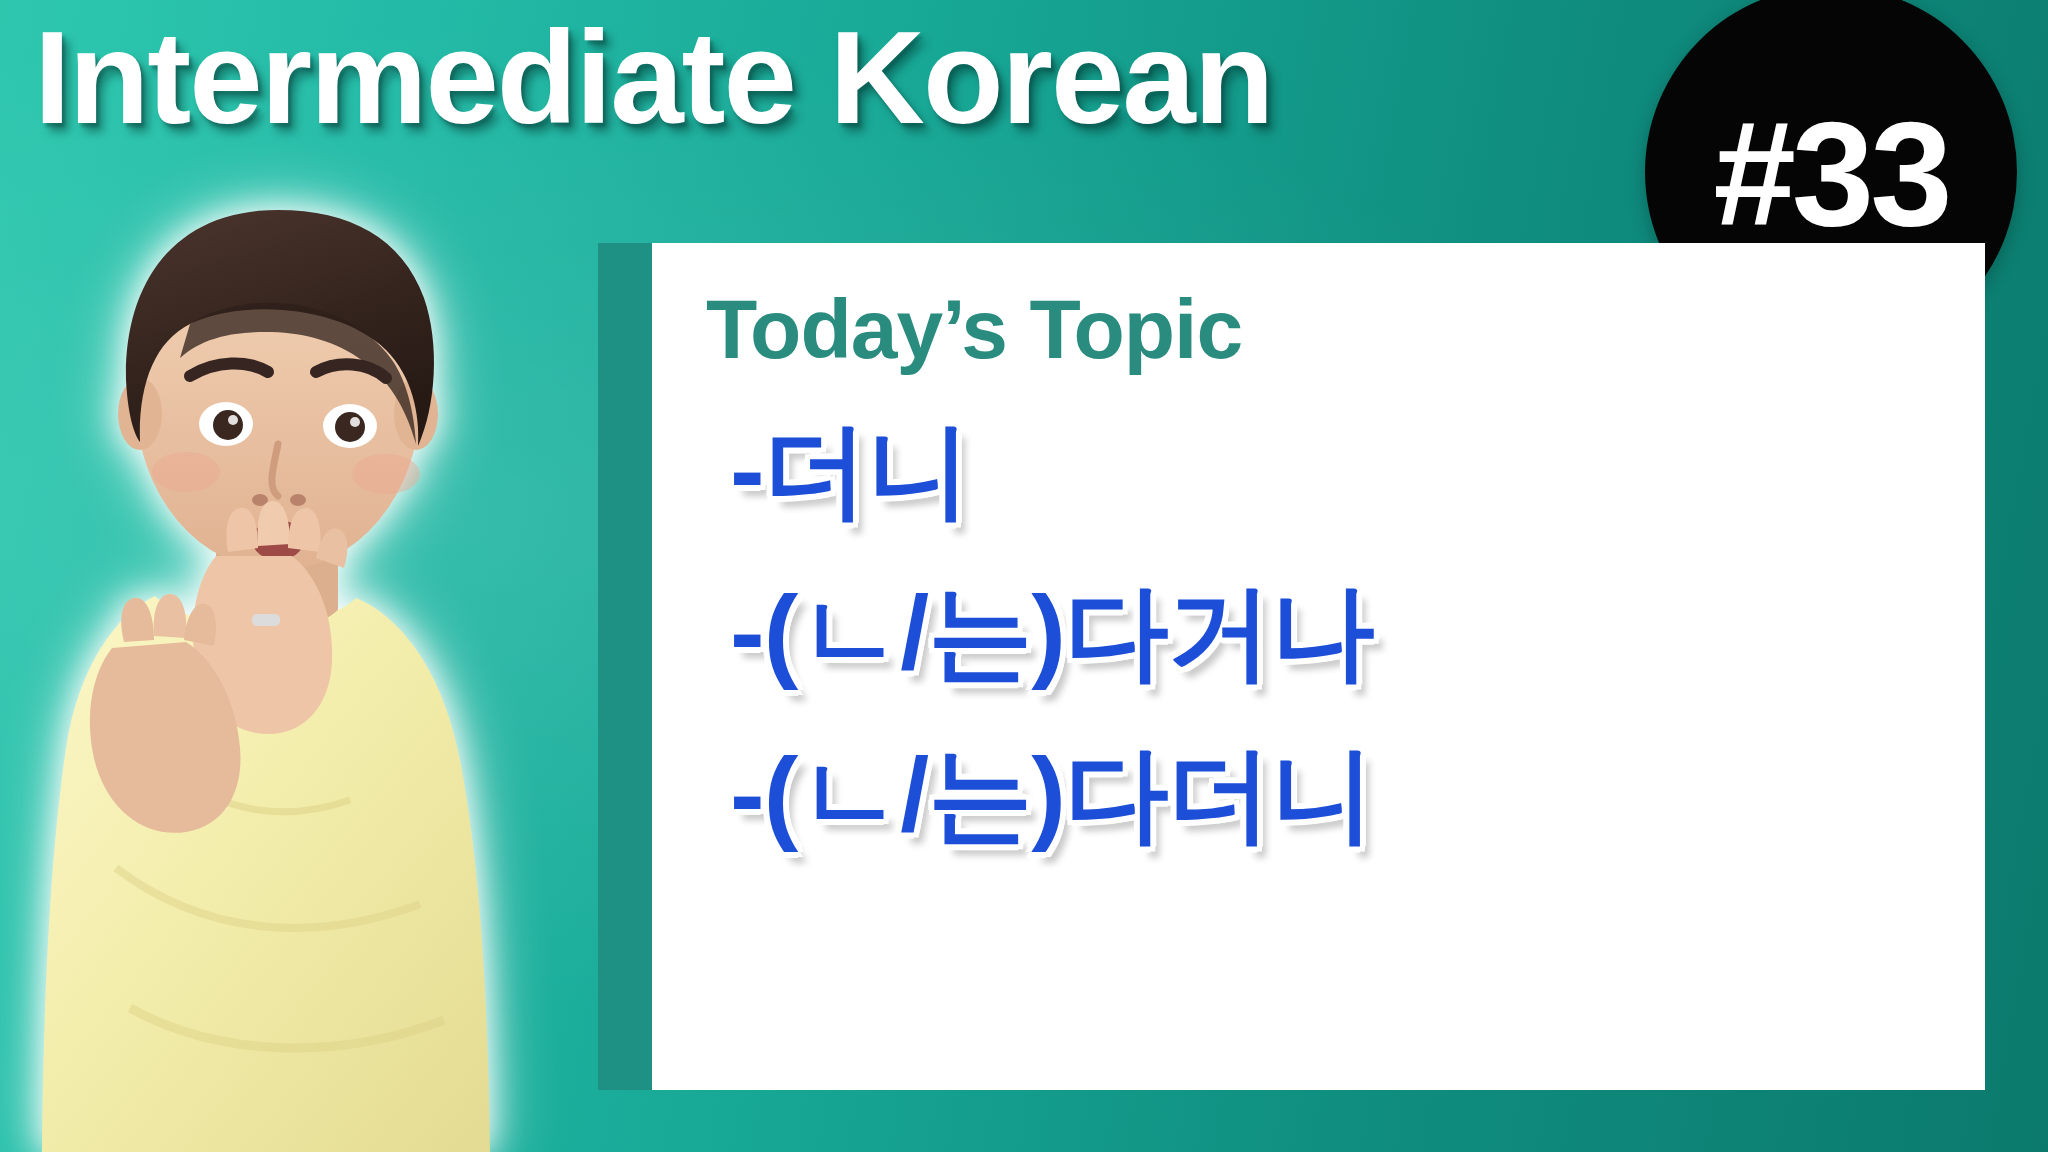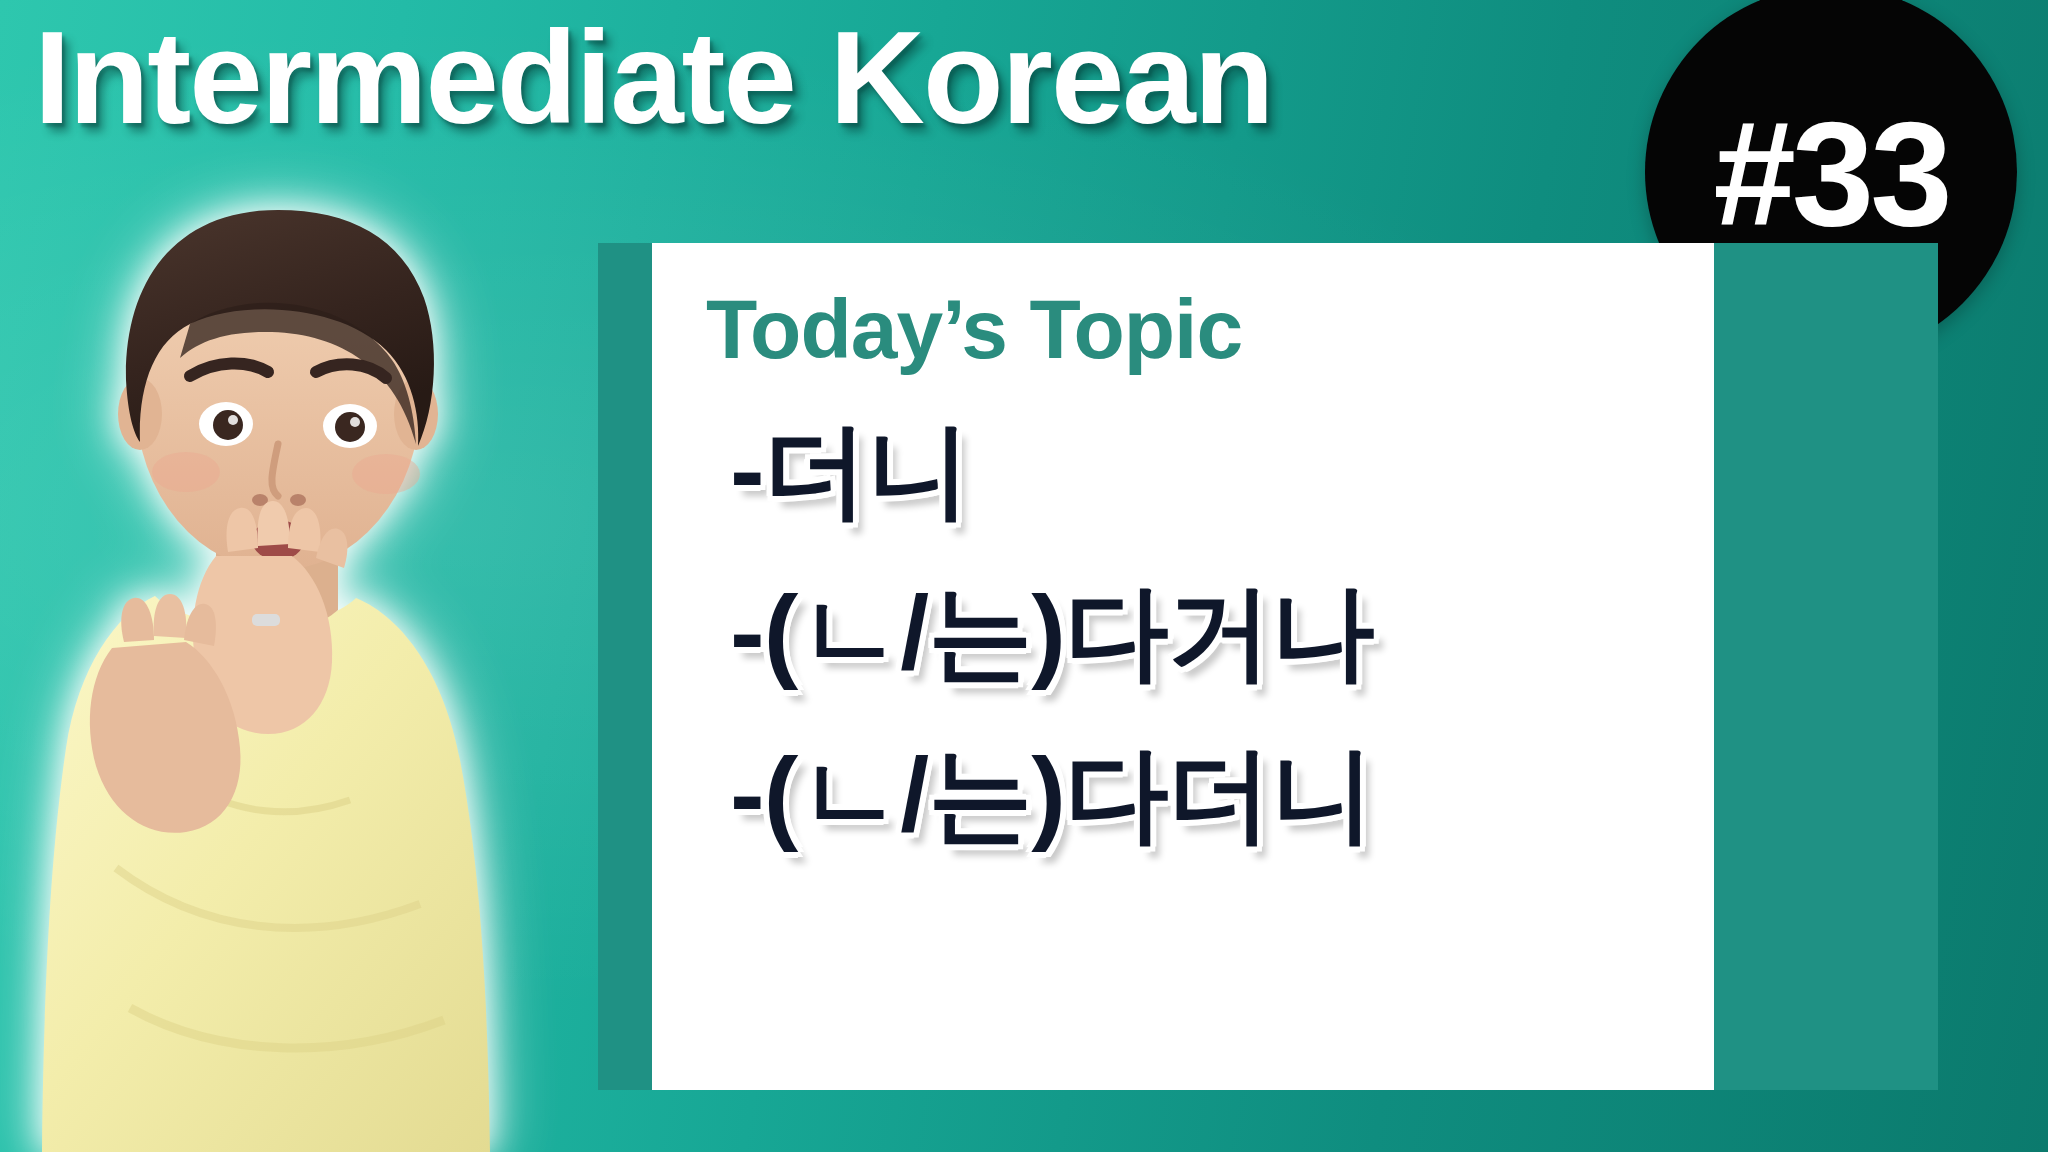--- a/index.html
+++ b/index.html
@@ -78,21 +78,21 @@
     width: 1340px;
     height: 847px;
     background: #1f9184;
   }
 
   
   .card {
     position: absolute;
     left: 652px;
     top: 243px;
-    width: 1062px;
+    width: 1333px;
     height: 847px;
     background: #ffffff;
   }
 
   .card-heading {
     position: absolute;
     left: 54px;
     top: 44px;
     font-size: 84px;
     font-weight: 700;
@@ -104,21 +104,21 @@
 
   .topic-list {
     position: absolute;
     left: 78px;
     top: 175px;
     right: 20px;
   }
   .topic-line {
     font-size: 104px;
     font-weight: 700;
-    color: #0f172a;
+    color: #1d4ed8;
     line-height: 1.0;
     margin-bottom: 58px;
     white-space: nowrap;
     letter-spacing: -1px;
     text-shadow:
       -5px -5px 0 #ffffff,  5px -5px 0 #ffffff,
       -5px  5px 0 #ffffff,  5px  5px 0 #ffffff,
       -6px  0px 0 #ffffff,  6px  0px 0 #ffffff,
        0px -6px 0 #ffffff,  0px  6px 0 #ffffff,
        9px 11px 7px rgba(0,0,0,0.22);

